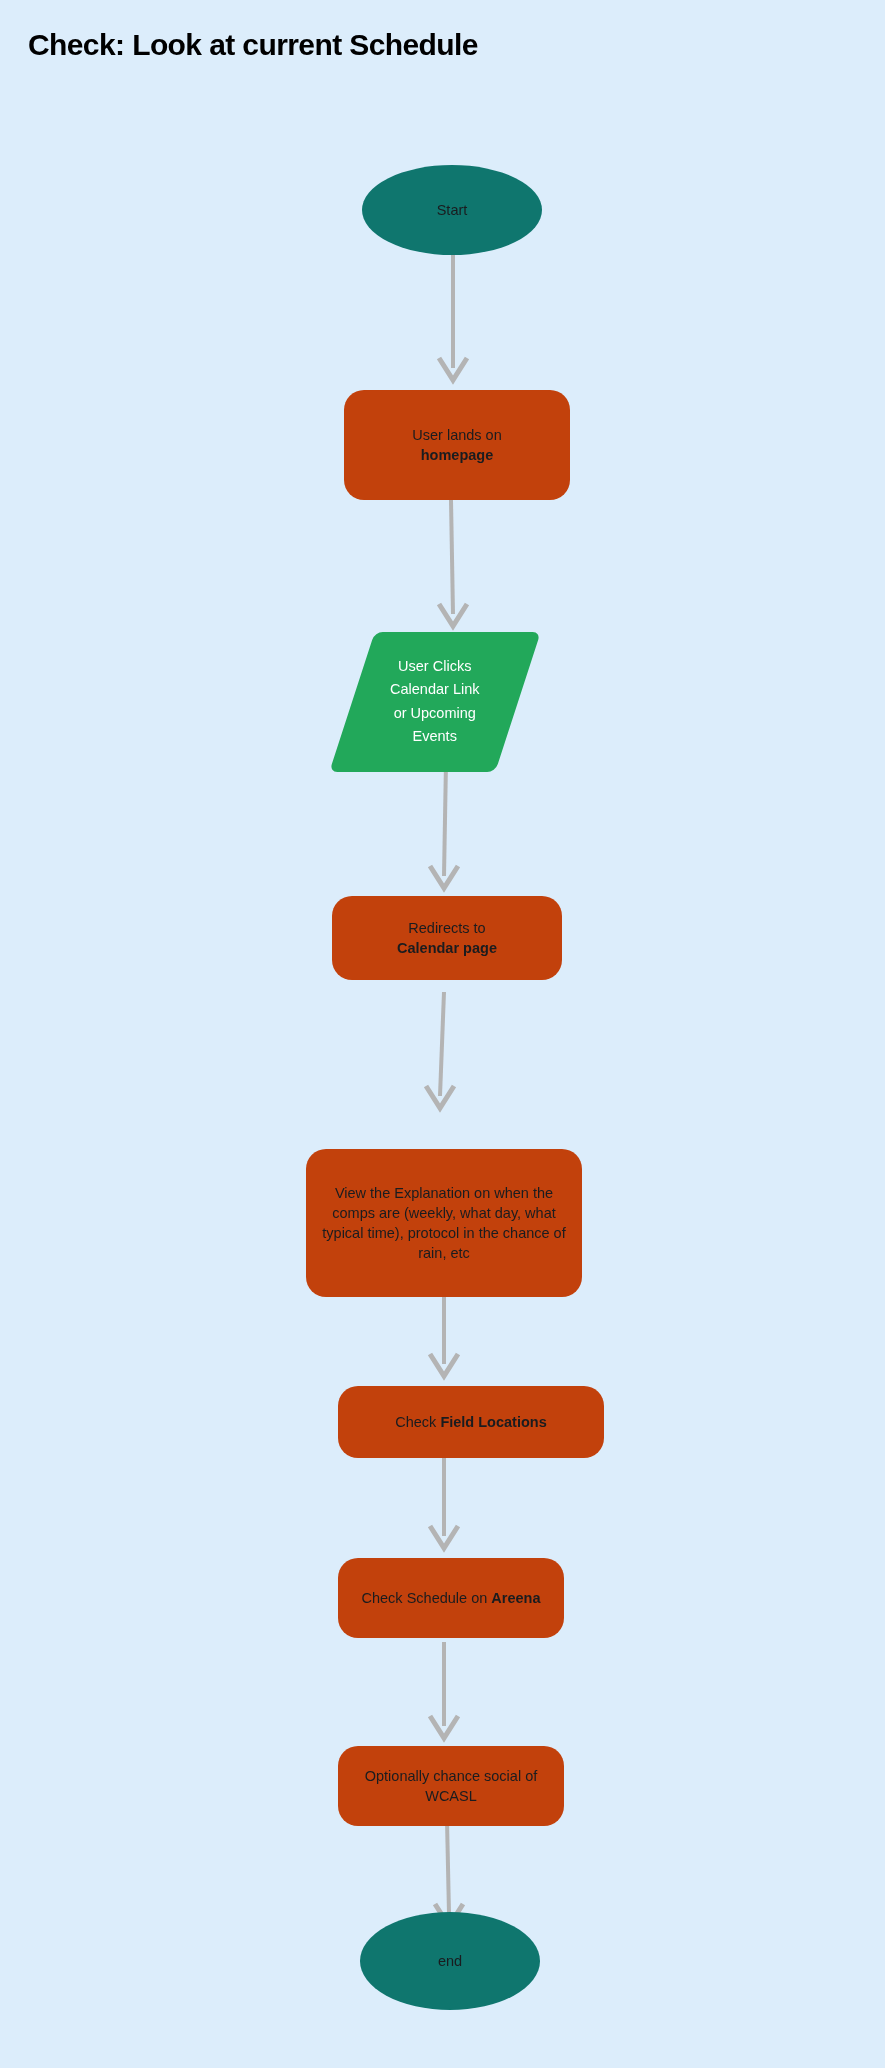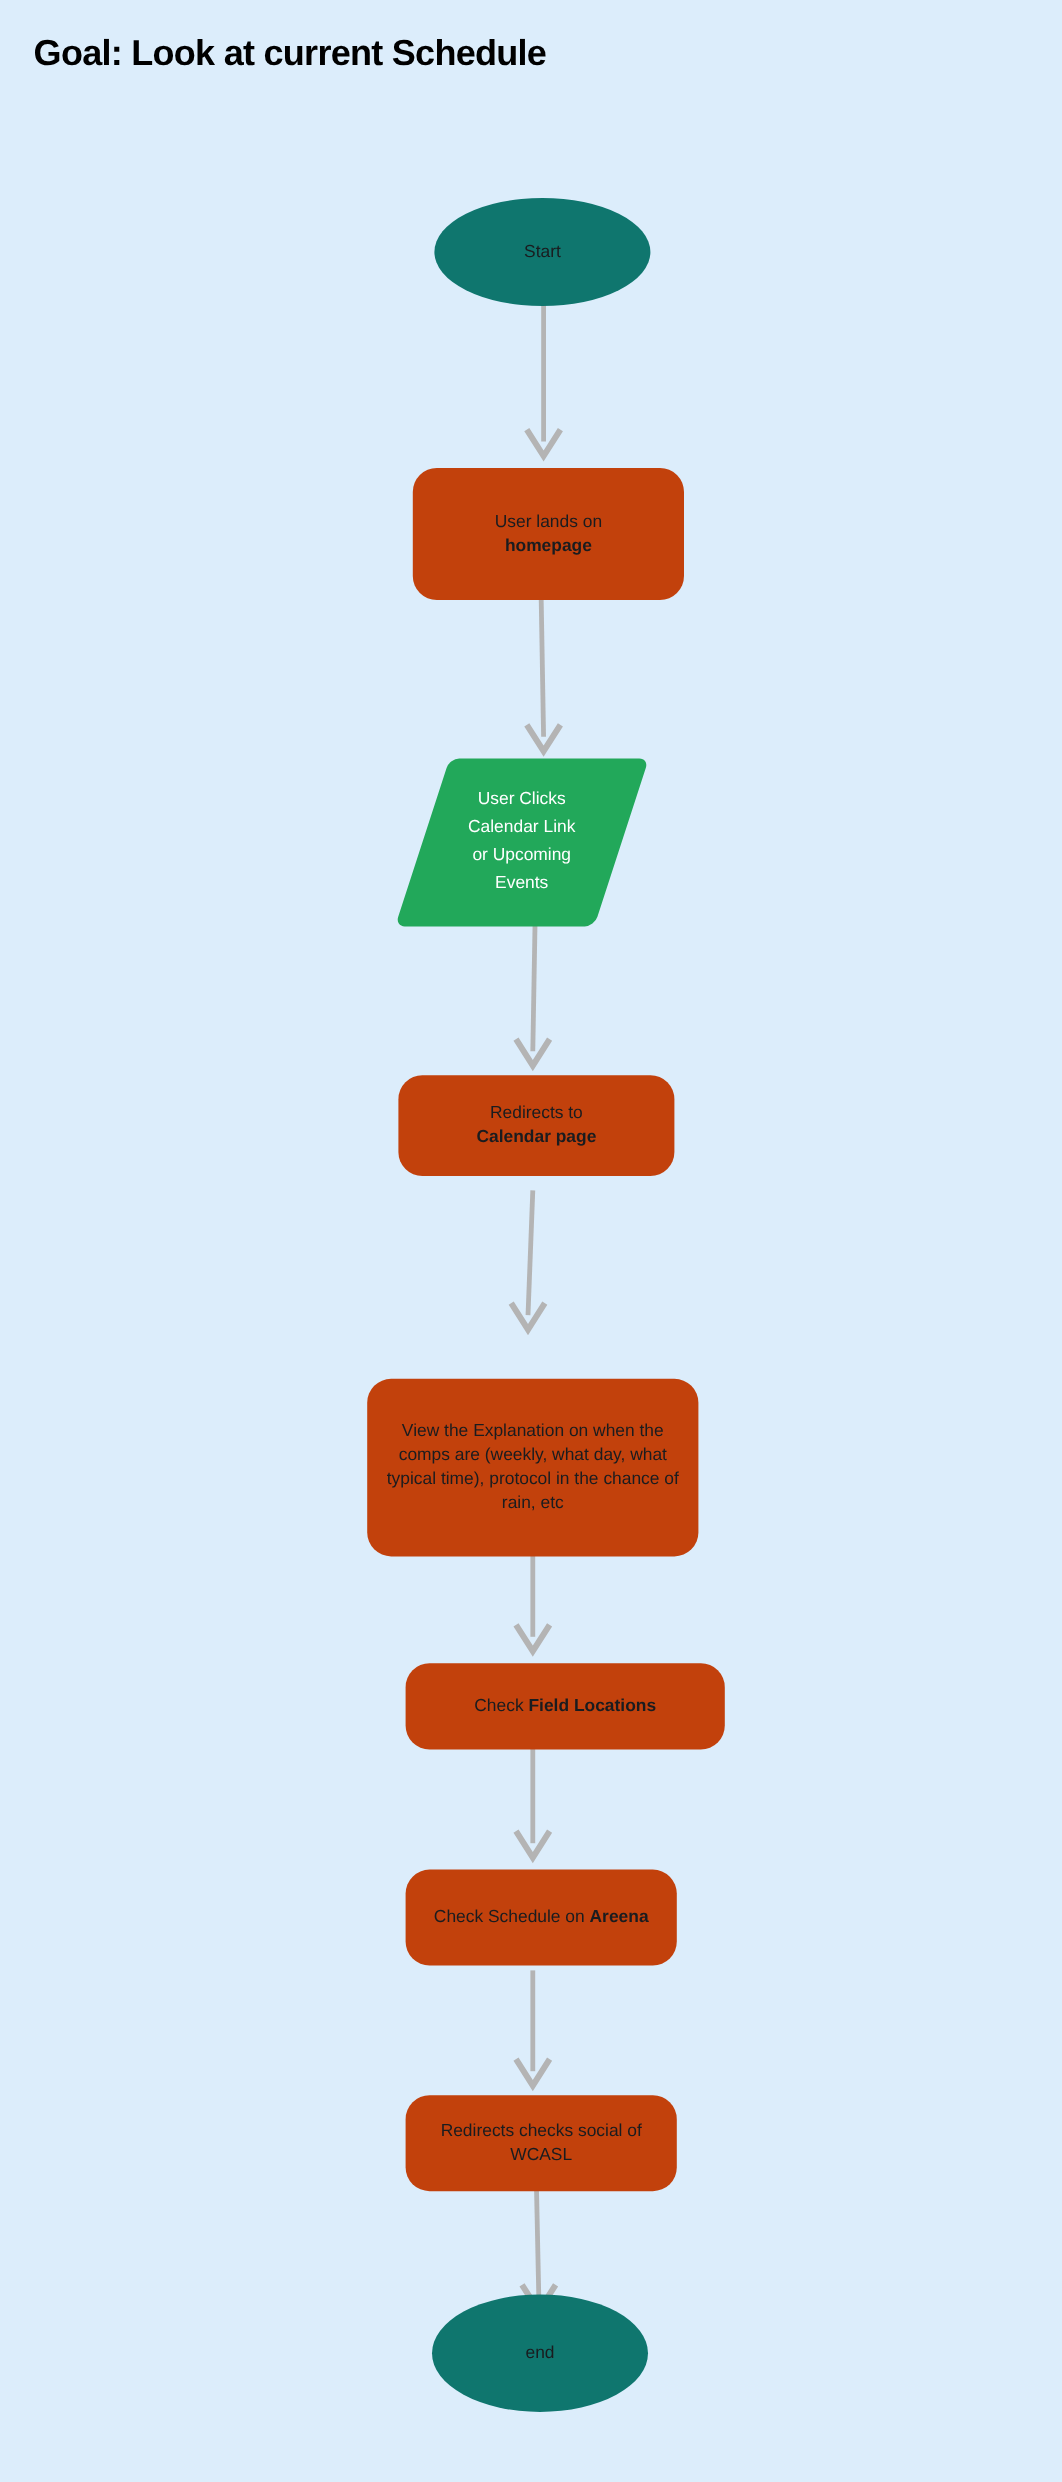--- a/index.html
+++ b/index.html
@@ -79,21 +79,21 @@
 
   
   .connector {
     position: absolute;
     overflow: visible;
   }
 </style>
 </head>
 <body>
 
-<div id="page-title">Goal: Look at current Schedule</div>
+<div id="page-title">Check: Look at current Schedule</div>
 
 <div class="flow">
 
   <svg class="connector" style="left:408px; top:192px; width:90px; height:200px;" viewBox="0 0 90 200">
     <path d="M45 2 L45 176" stroke="#b4b4b4" stroke-width="4" fill="none"></path>
     <path d="M31 166 L45 188 L59 166" stroke="#b4b4b4" stroke-width="5" fill="none" stroke-linecap="butt"></path>
   </svg>
 
   <svg class="connector" style="left:408px; top:498px; width:90px; height:140px;" viewBox="0 0 90 140">
     <path d="M43 2 L45 116" stroke="#b4b4b4" stroke-width="4" fill="none"></path>
@@ -167,20 +167,20 @@
     </span>
   </div>
 
   <div class="node process" style="left:338px; top:1558px; width:226px; height:80px;">
     <span class="txt">
       <span>Check Schedule on </span><b>Areena</b>
     </span>
   </div>
 
   <div class="node process" style="left:338px; top:1746px; width:226px; height:80px;">
-    <span class="txt">Redirects checks social of WCASL</span>
+    <span class="txt">Optionally chance social of WCASL</span>
   </div>
 
   <div class="node terminal" style="left:360px; top:1912px; width:180px; height:98px;">
     <span class="txt">end</span>
   </div>
 
 </div>
 
 </body></html>

